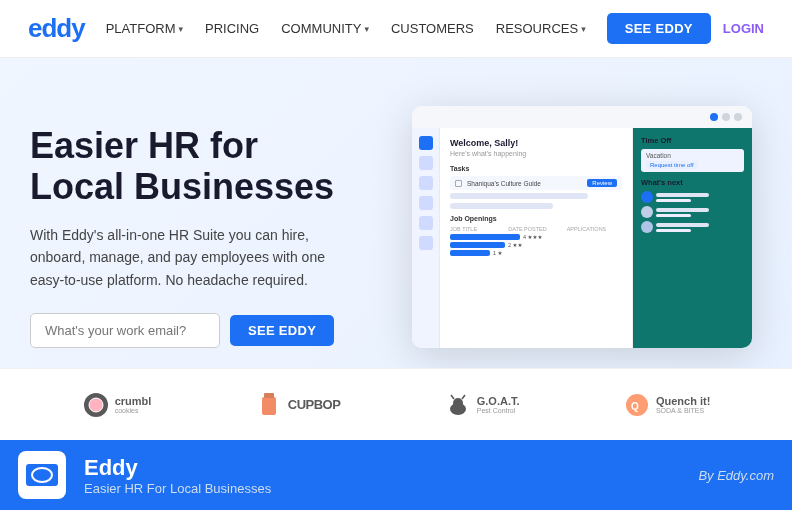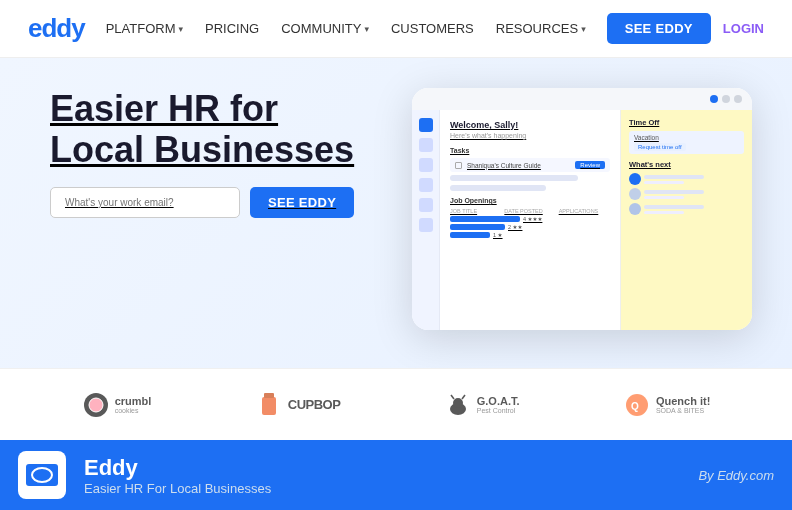--- a/index.html
+++ b/index.html
@@ -27,47 +27,47 @@
       padding: 8px 18px; font-size: 13px; font-weight: 700; cursor: pointer;
       letter-spacing: 0.3px;
     }
     .btn-login {
       background: none; border: none; font-size: 13px; font-weight: 600;
       color: #8b5cf6; cursor: pointer;
     }
 
     
     .hero {
-      display: flex; align-items: flex-start;
+      display: flex; align-items: flex-end;
       background: linear-gradient(135deg, #f0f6ff 0%, #e8f1ff 100%);
-      padding: 30px 40px 20px 50px;
-      height: 310px; position: relative; overflow: hidden; text-decoration: underline;
+      padding: 30px 40px 20px 30px;
+      height: 310px; position: relative; overflow: hidden;
     }
     .hero-left { flex: 0 0 360px; }
     .hero-title {
       font-size: 36px; font-weight: 800; color: #1a1a2e; line-height: 1.15;
       margin-bottom: 16px;
     }
     .hero-desc {
       font-size: 14px; color: #444; line-height: 1.6; margin-bottom: 22px;
       max-width: 310px;
     }
     .hero-form { display: flex; gap: 10px; align-items: center; }
     .hero-input {
       border: 1px solid #ccc; border-radius: 5px; padding: 9px 14px;
-      font-size: 10px; color: #999; width: 190px; outline: none;
+      font-size: 13px; color: #999; width: 190px; outline: none;
     }
     .hero-right {
       flex: 1; display: flex; justify-content: flex-end; align-items: flex-start;
       position: relative;
     }
 
     
     .dashboard-mock {
-      width: 340px; background: #fff; border-radius: 16px;
+      width: 340px; background: #fff; border-radius: 10px;
       box-shadow: 0 8px 40px rgba(0,0,0,0.15); overflow: hidden;
       font-size: 8px; position: relative;
     }
     .dash-topbar {
       background: #f5f7fa; height: 22px; display: flex; align-items: center;
       padding: 0 10px; gap: 4px; justify-content: flex-end;
     }
     .dash-dot { width: 8px; height: 8px; border-radius: 50%; background: #d0d5dd; }
     .dash-dot.blue { background: #1d6ff3; }
     .dash-body { display: flex; height: 220px; }
@@ -90,21 +90,21 @@
     }
     .dash-check { width: 7px; height: 7px; border: 1px solid #aaa; border-radius: 1px; }
     .dash-task-text { font-size: 6.5px; color: #444; flex: 1; }
     .dash-task-btn {
       background: #1d6ff3; color: #fff; border-radius: 2px;
       padding: 1px 5px; font-size: 6px; white-space: nowrap;
     }
     .dash-gray-bar { height: 6px; border-radius: 3px; background: #e0e5f5; margin-bottom: 4px; }
 
     .dash-right-panel {
-      width: 132px; background: #fef9c3; border-left: 1px solid #eee;
+      width: 120px; background: #0f766e; border-left: 1px solid #eee;
       padding: 8px; font-size: 7px; overflow: hidden;
     }
     .dash-panel-title { font-weight: 700; color: #1a1a2e; margin-bottom: 4px; font-size: 7.5px; }
     .dash-vacation-block {
       background: #eef3ff; border-radius: 3px; padding: 3px 5px; margin-bottom: 4px;
     }
     .dash-vac-label { font-size: 6.5px; color: #555; }
     .dash-vac-btn {
       display: inline-block; background: #e8f0ff; color: #1d6ff3;
       border-radius: 2px; padding: 1px 4px; font-size: 6px; margin-top: 2px;
@@ -187,20 +187,21 @@
   </div>
   <div class="nav-actions">
     <button class="btn-see-eddy">SEE EDDY</button>
     <button class="btn-login">LOGIN</button>
   </div>
 </nav>
 
 <section class="hero">
   <div class="hero-left">
     <h1 class="hero-title">Easier HR for<br>Local Businesses</h1>
+    <p class="hero-desc">With Eddy's all-in-one HR Suite you can hire, onboard, manage, and pay employees with one easy-to-use platform. No headache required.</p>
     <div class="hero-form">
       <input class="hero-input" type="email" placeholder="What's your work email?" style="">
       <button class="btn-see-eddy">SEE EDDY</button>
     </div>
   </div>
 
   <div class="hero-right">
     <div class="dashboard-mock">
       <div class="dash-topbar">
         <div class="dash-dot blue"></div>

